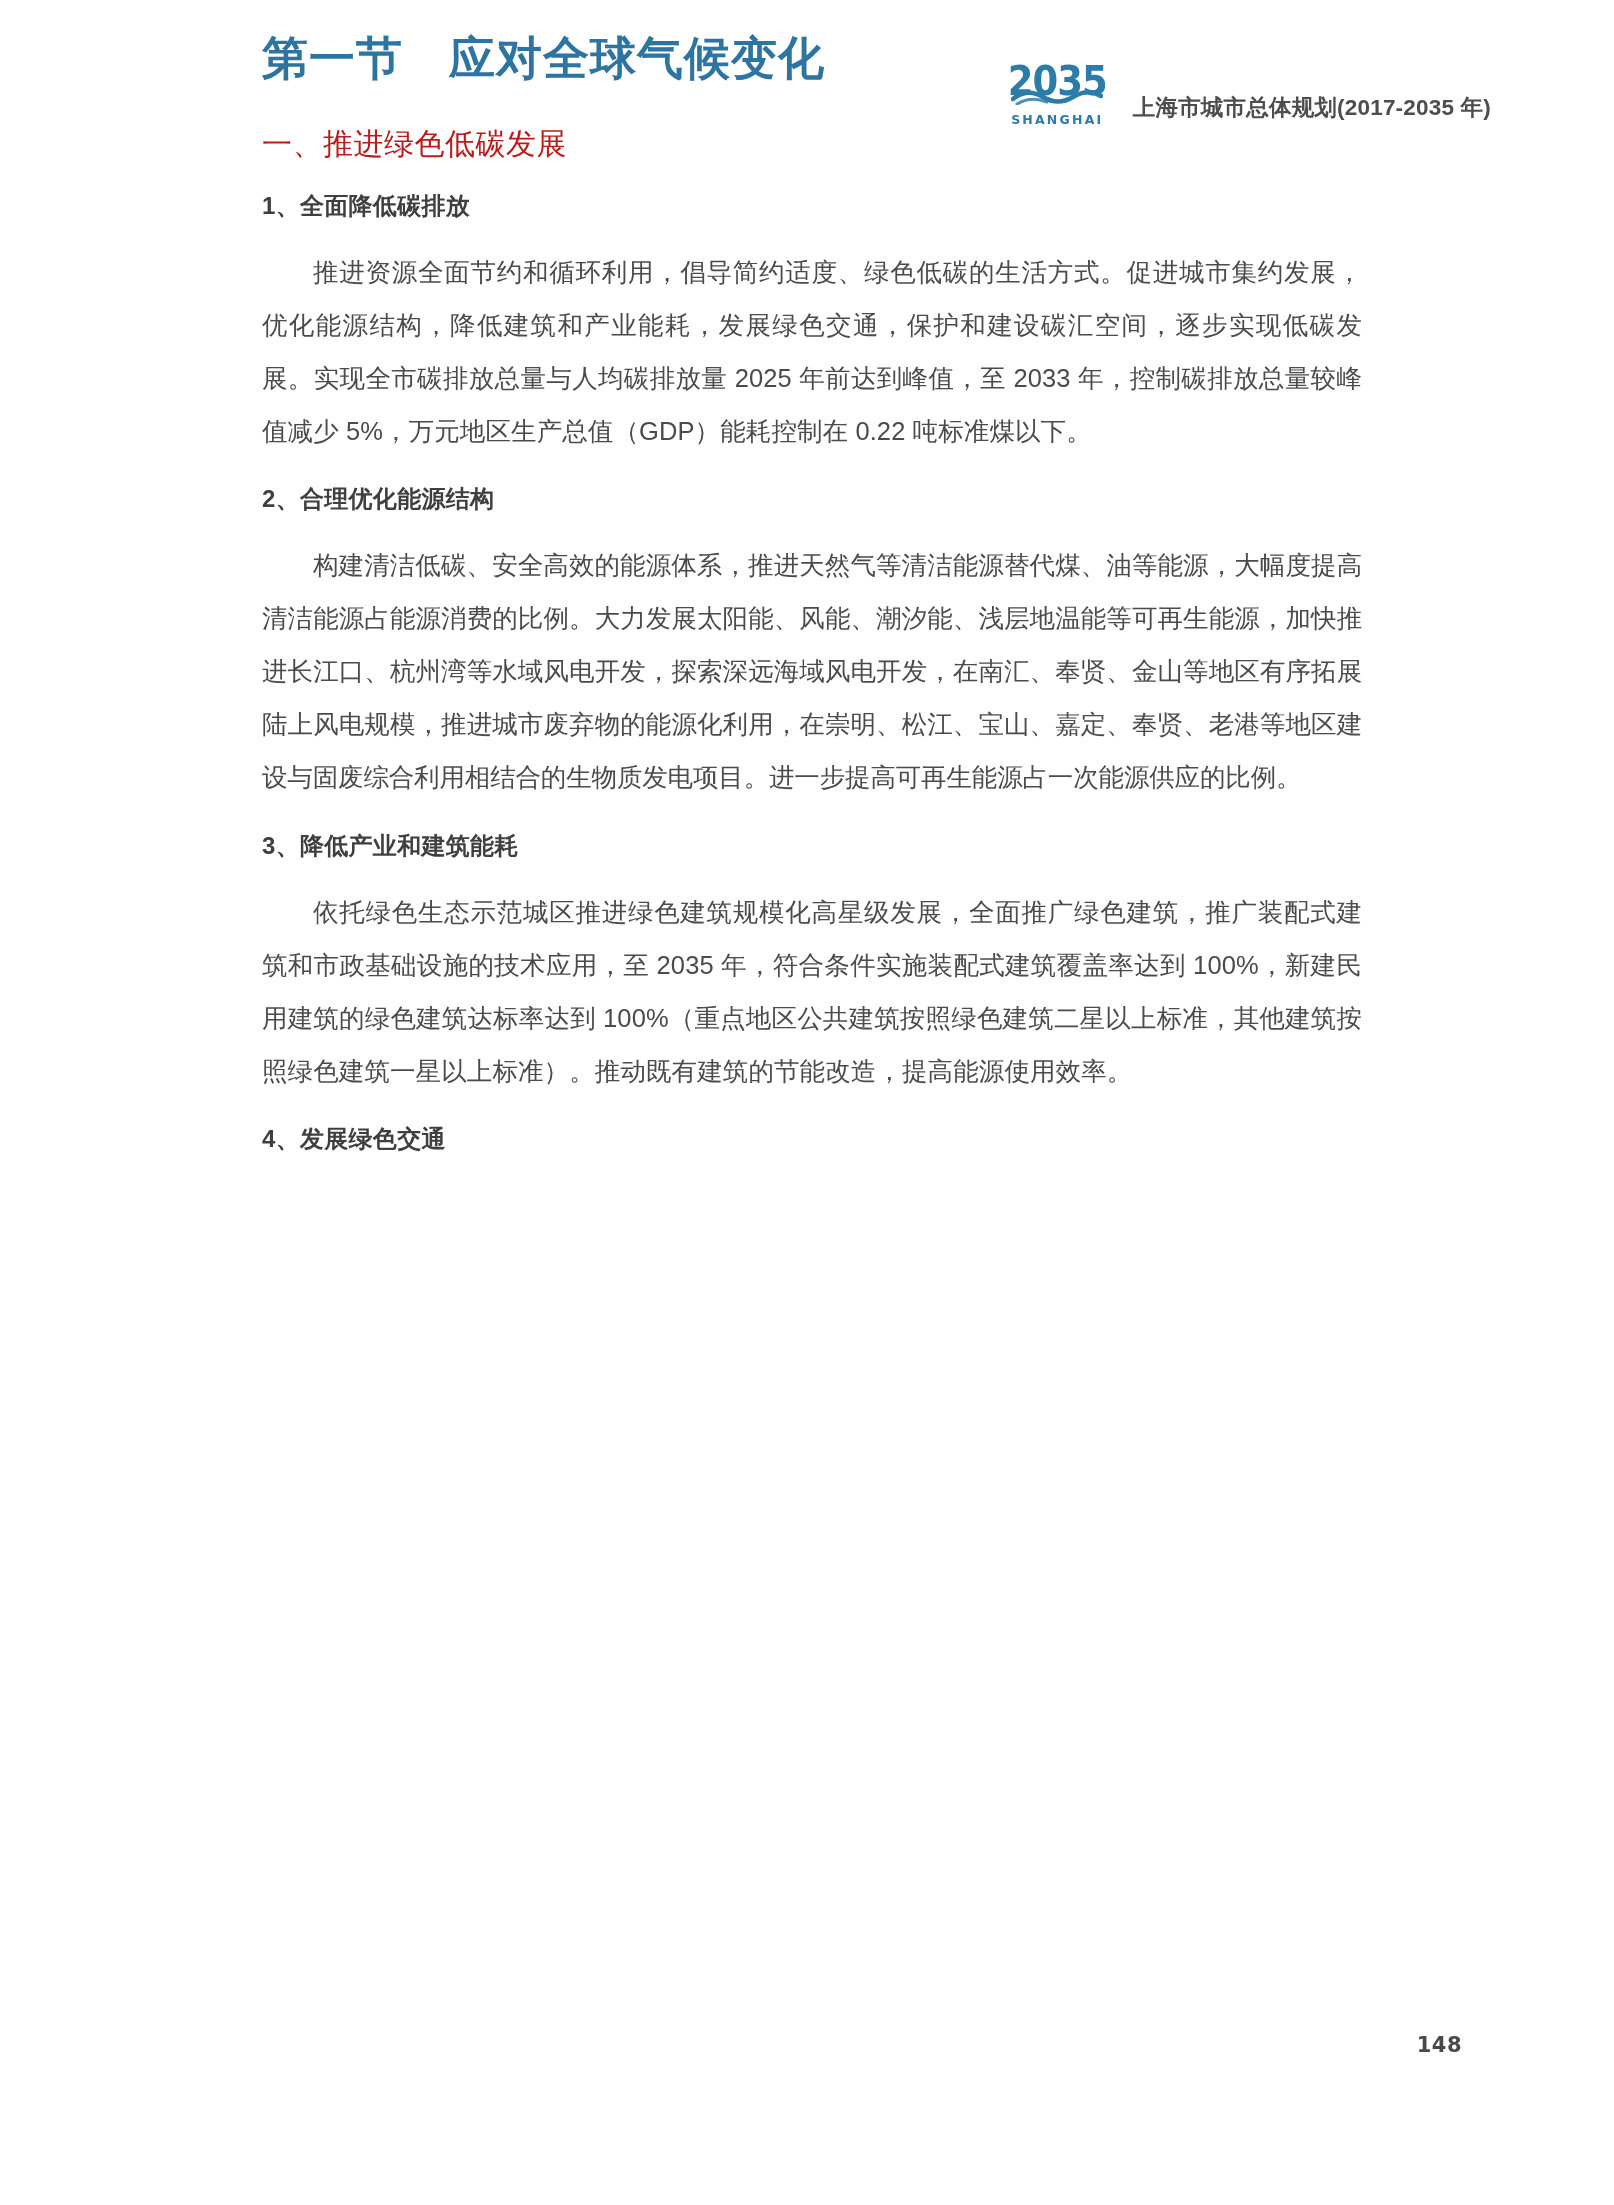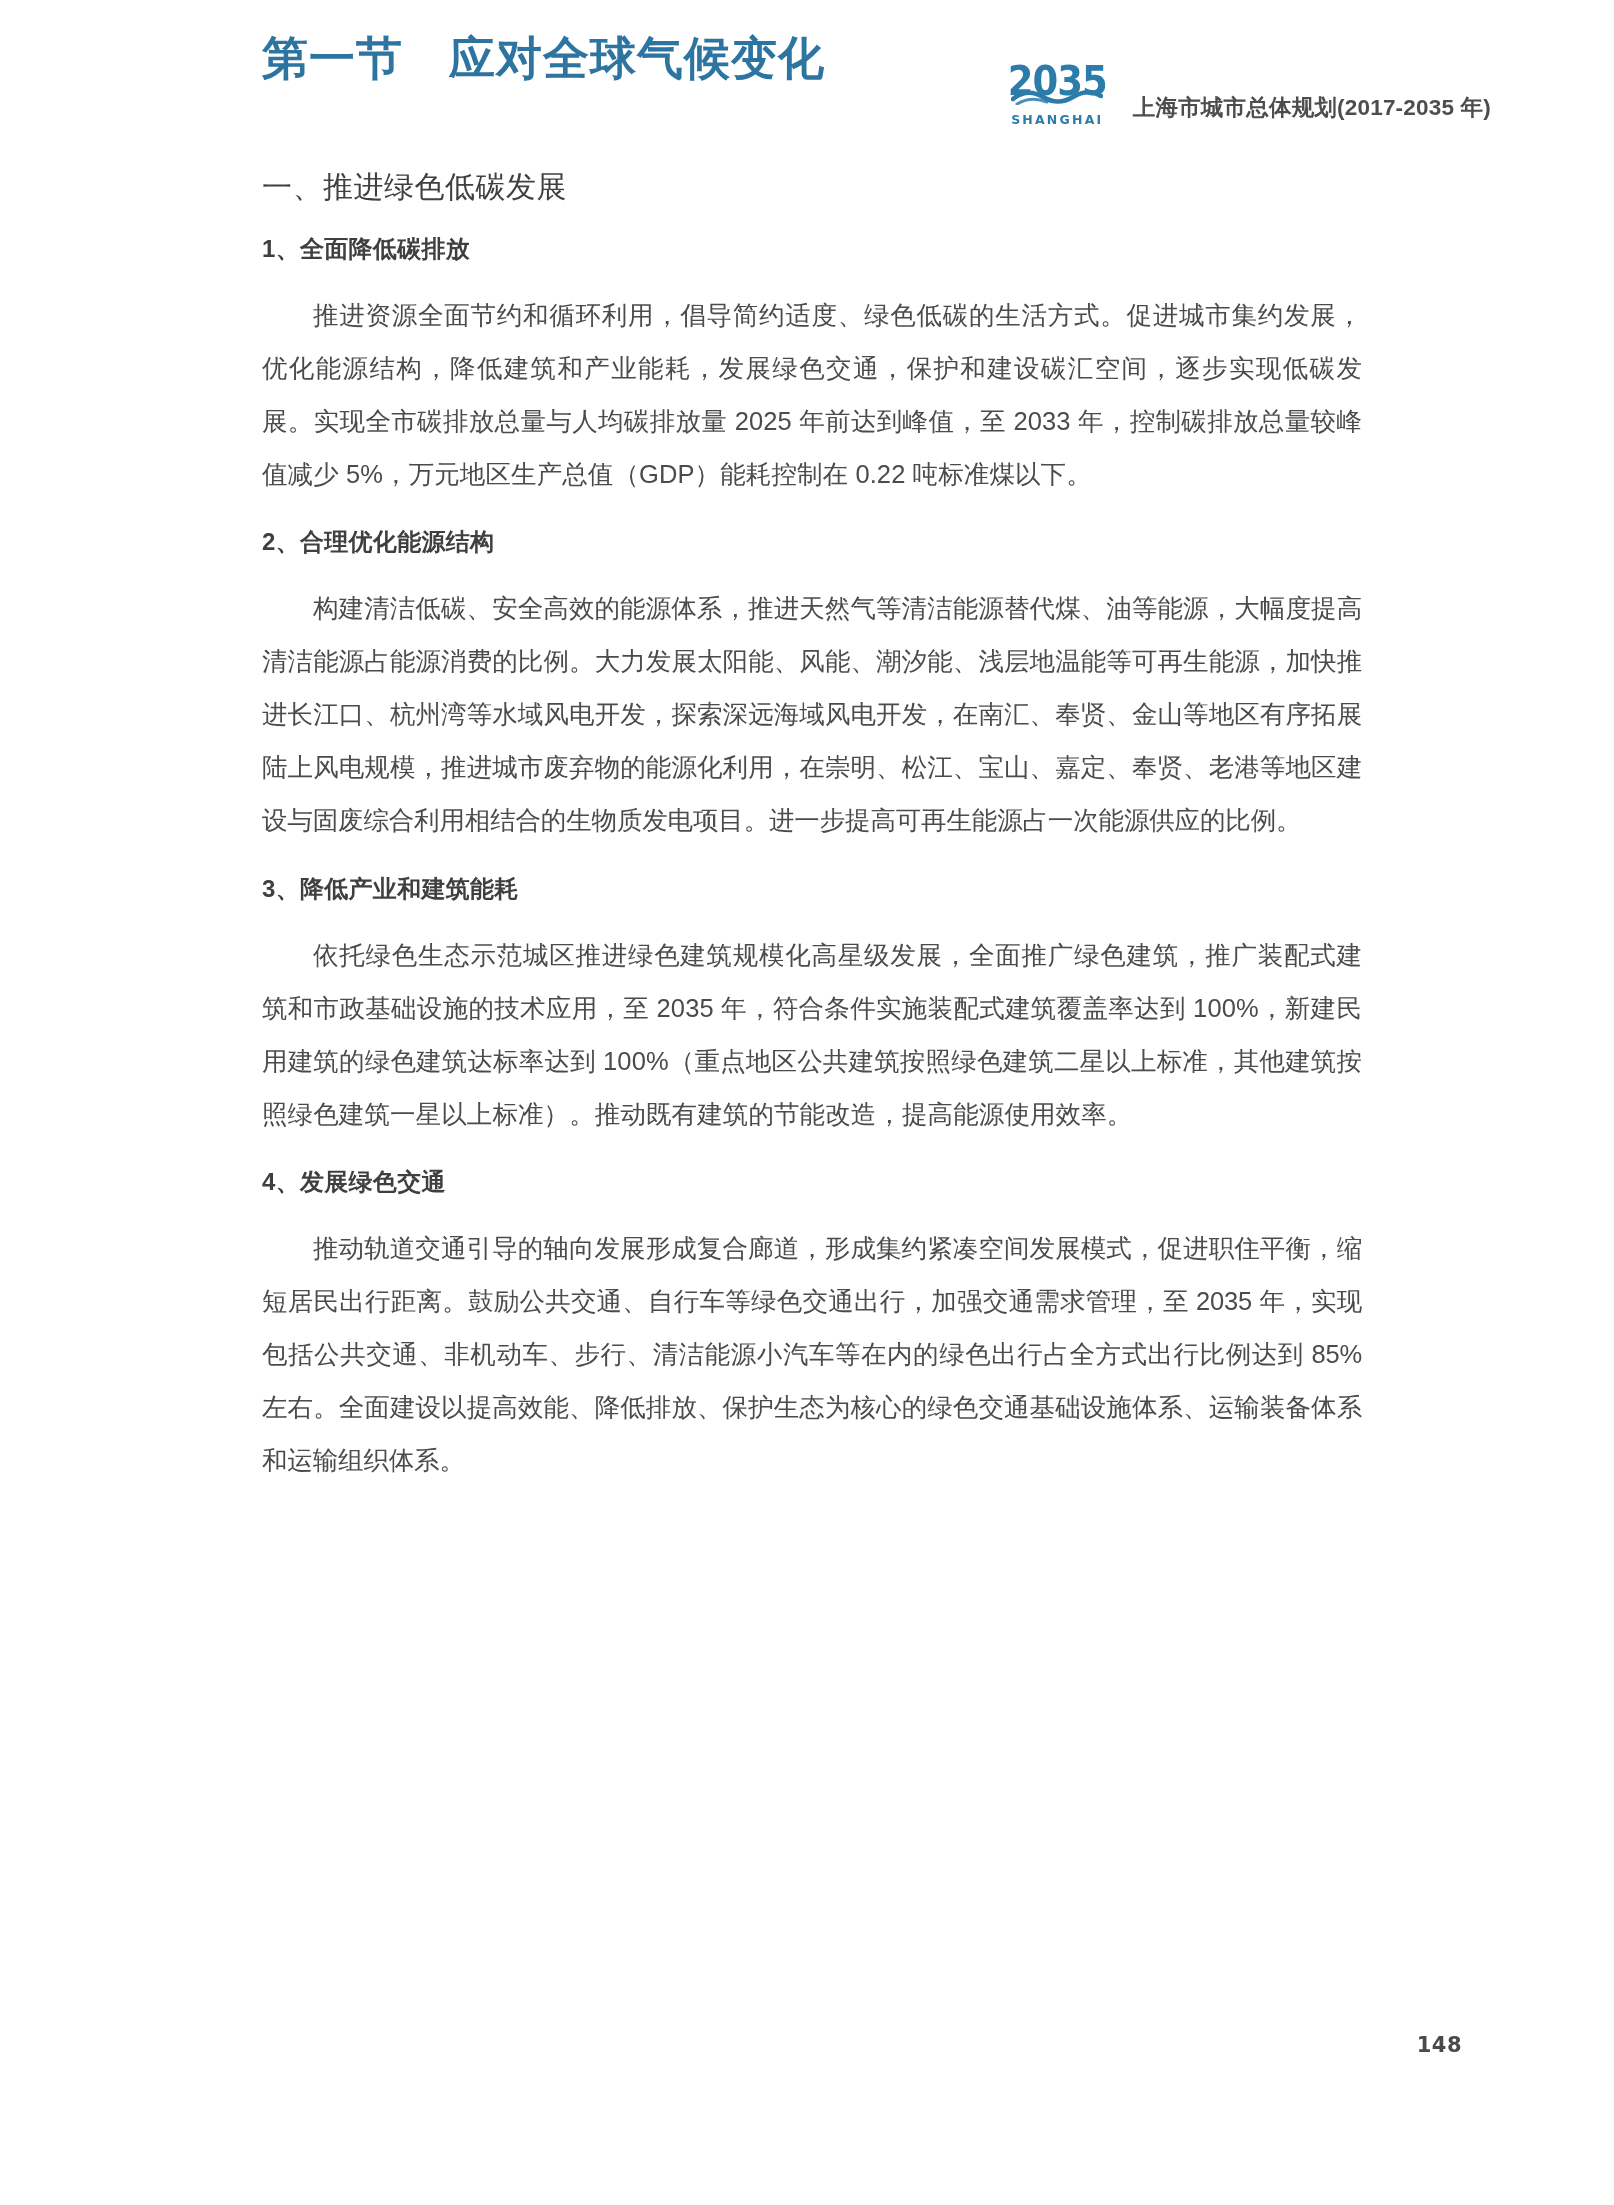--- a/index.html
+++ b/index.html
@@ -77,24 +77,24 @@
   .section-title {
     font-size: 46px;
     font-weight: 700;
     color: #2e74a0;
     letter-spacing: 1px;
     line-height: 1.2;
   }
   .section-title .gap { display: inline-block; width: 46px; }
 
   .sub-title {
-    margin-top: 81px;
+    margin-top: 38px;
     font-size: 30px;
     font-weight: 400;
-    color: #404040;
+    color: #b91c1c;
     letter-spacing: 0.5px;
   }
 
   .item-head {
     margin-top: 16px;
     font-size: 24px;
     font-weight: 700;
     color: #3f3f3f;
     letter-spacing: 0.3px;
   }
@@ -154,19 +154,18 @@
     <h3 class="item-head">1、全面降低碳排放</h3>
     <p class="para">推进资源全面节约和循环利用，倡导简约适度、绿色低碳的生活方式。促进城市集约发展，优化能源结构，降低建筑和产业能耗，发展绿色交通，保护和建设碳汇空间，逐步实现低碳发展。实现全市碳排放总量与人均碳排放量 2025 年前达到峰值，至 2033 年，控制碳排放总量较峰值减少 5%，万元地区生产总值（GDP）能耗控制在 0.22 吨标准煤以下。</p>
 
     <h3 class="item-head">2、合理优化能源结构</h3>
     <p class="para tight">构建清洁低碳、安全高效的能源体系，推进天然气等清洁能源替代煤、油等能源，大幅度提高清洁能源占能源消费的比例。大力发展太阳能、风能、潮汐能、浅层地温能等可再生能源，加快推进长江口、杭州湾等水域风电开发，探索深远海域风电开发，在南汇、奉贤、金山等地区有序拓展陆上风电规模，推进城市废弃物的能源化利用，在崇明、松江、宝山、嘉定、奉贤、老港等地区建设与固废综合利用相结合的生物质发电项目。进一步提高可再生能源占一次能源供应的比例。</p>
 
     <h3 class="item-head">3、降低产业和建筑能耗</h3>
     <p class="para">依托绿色生态示范城区推进绿色建筑规模化高星级发展，全面推广绿色建筑，推广装配式建筑和市政基础设施的技术应用，至 2035 年，符合条件实施装配式建筑覆盖率达到 100%，新建民用建筑的绿色建筑达标率达到 100%（重点地区公共建筑按照绿色建筑二星以上标准，其他建筑按照绿色建筑一星以上标准）。推动既有建筑的节能改造，提高能源使用效率。</p>
 
     <h3 class="item-head">4、发展绿色交通</h3>
-    <p class="para tight">推动轨道交通引导的轴向发展形成复合廊道，形成集约紧凑空间发展模式，促进职住平衡，缩短居民出行距离。鼓励公共交通、自行车等绿色交通出行，加强交通需求管理，至 2035 年，实现包括公共交通、非机动车、步行、清洁能源小汽车等在内的绿色出行占全方式出行比例达到 85% 左右。全面建设以提高效能、降低排放、保护生态为核心的绿色交通基础设施体系、运输装备体系和运输组织体系。</p>
 
   </div>
 
   <div class="page-number">148</div>
 
 </div>
 
 </body></html>

